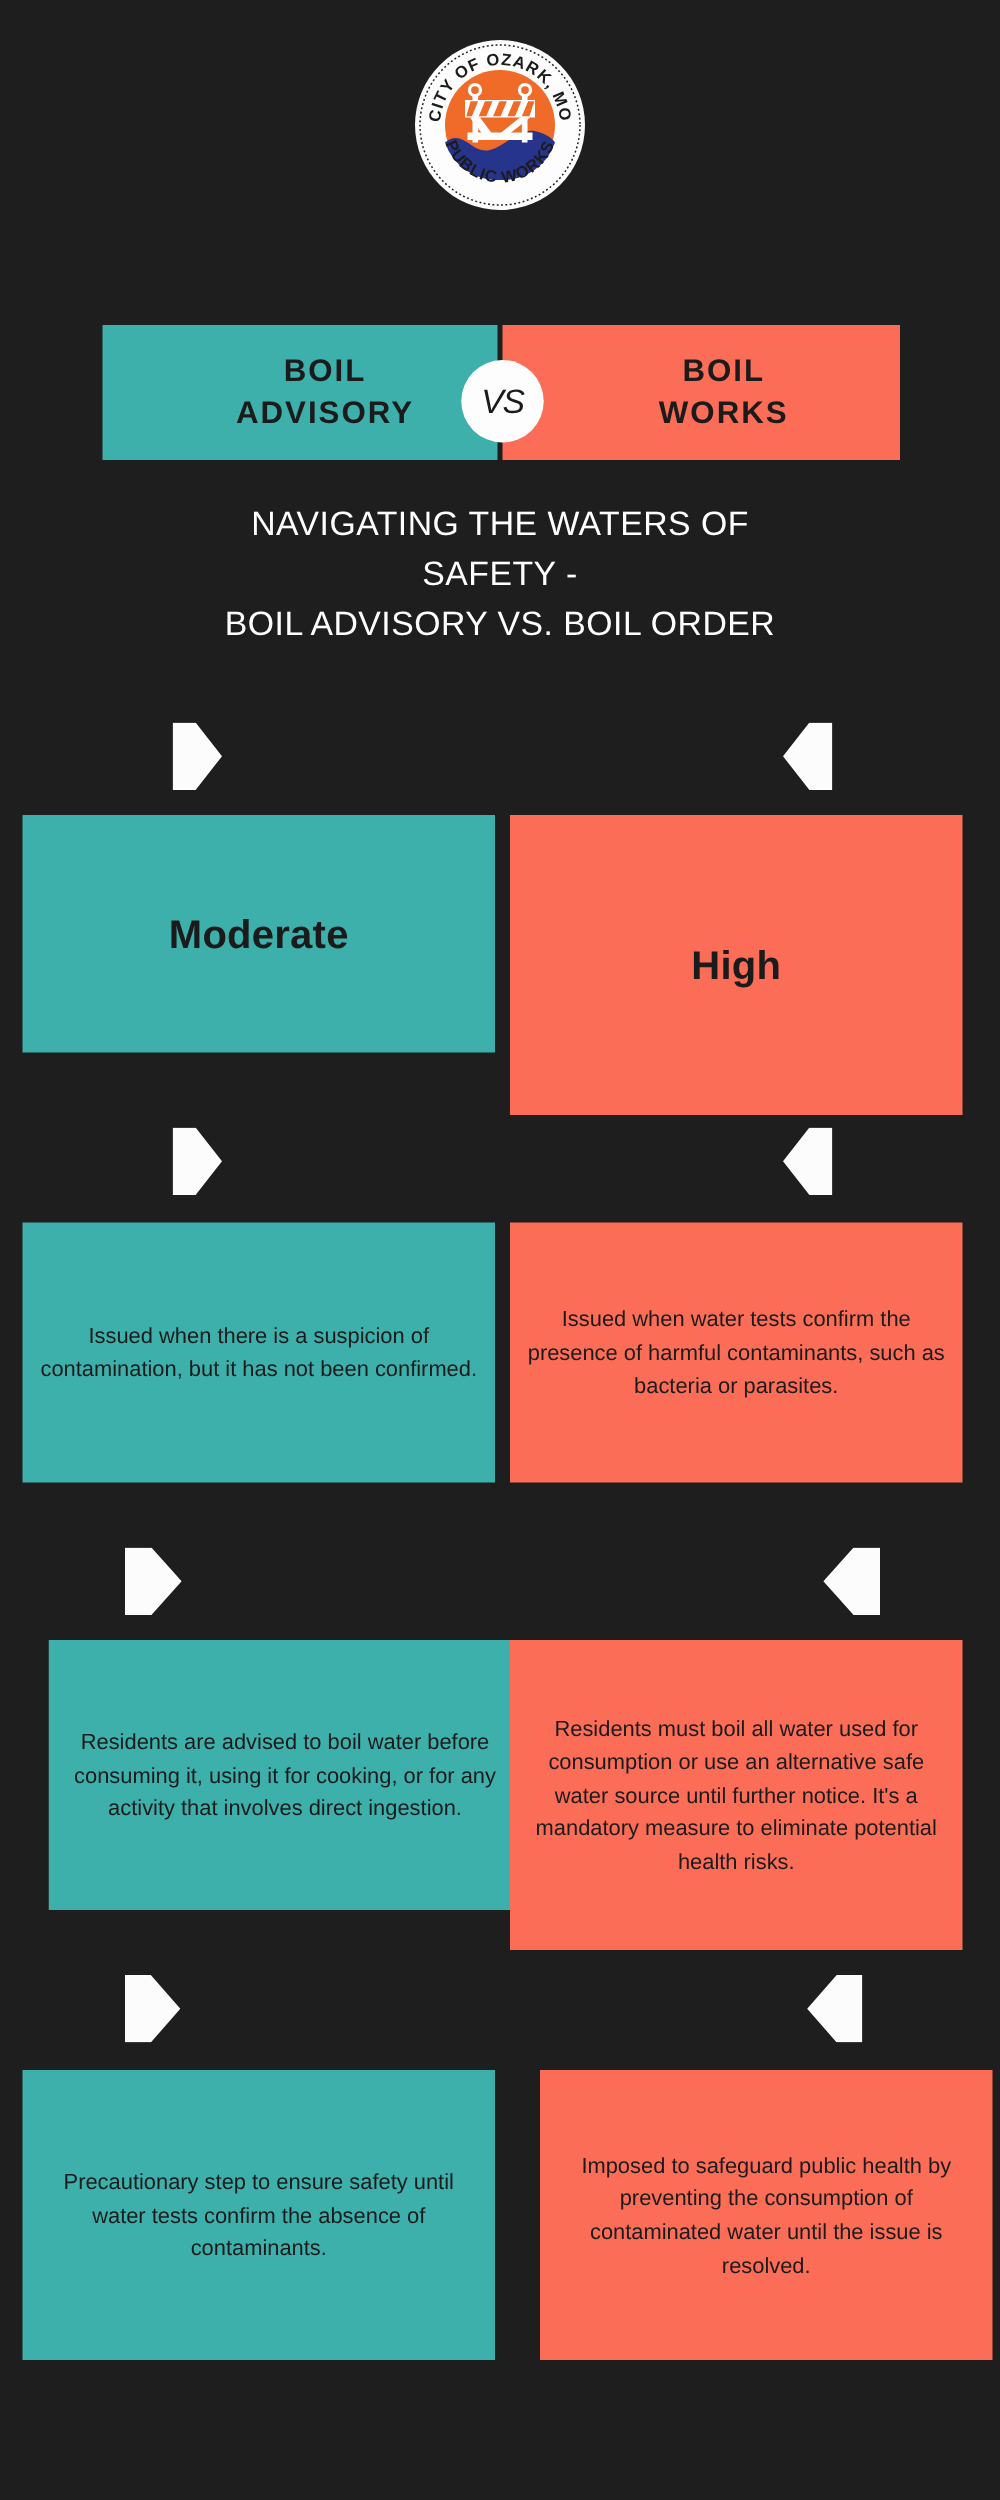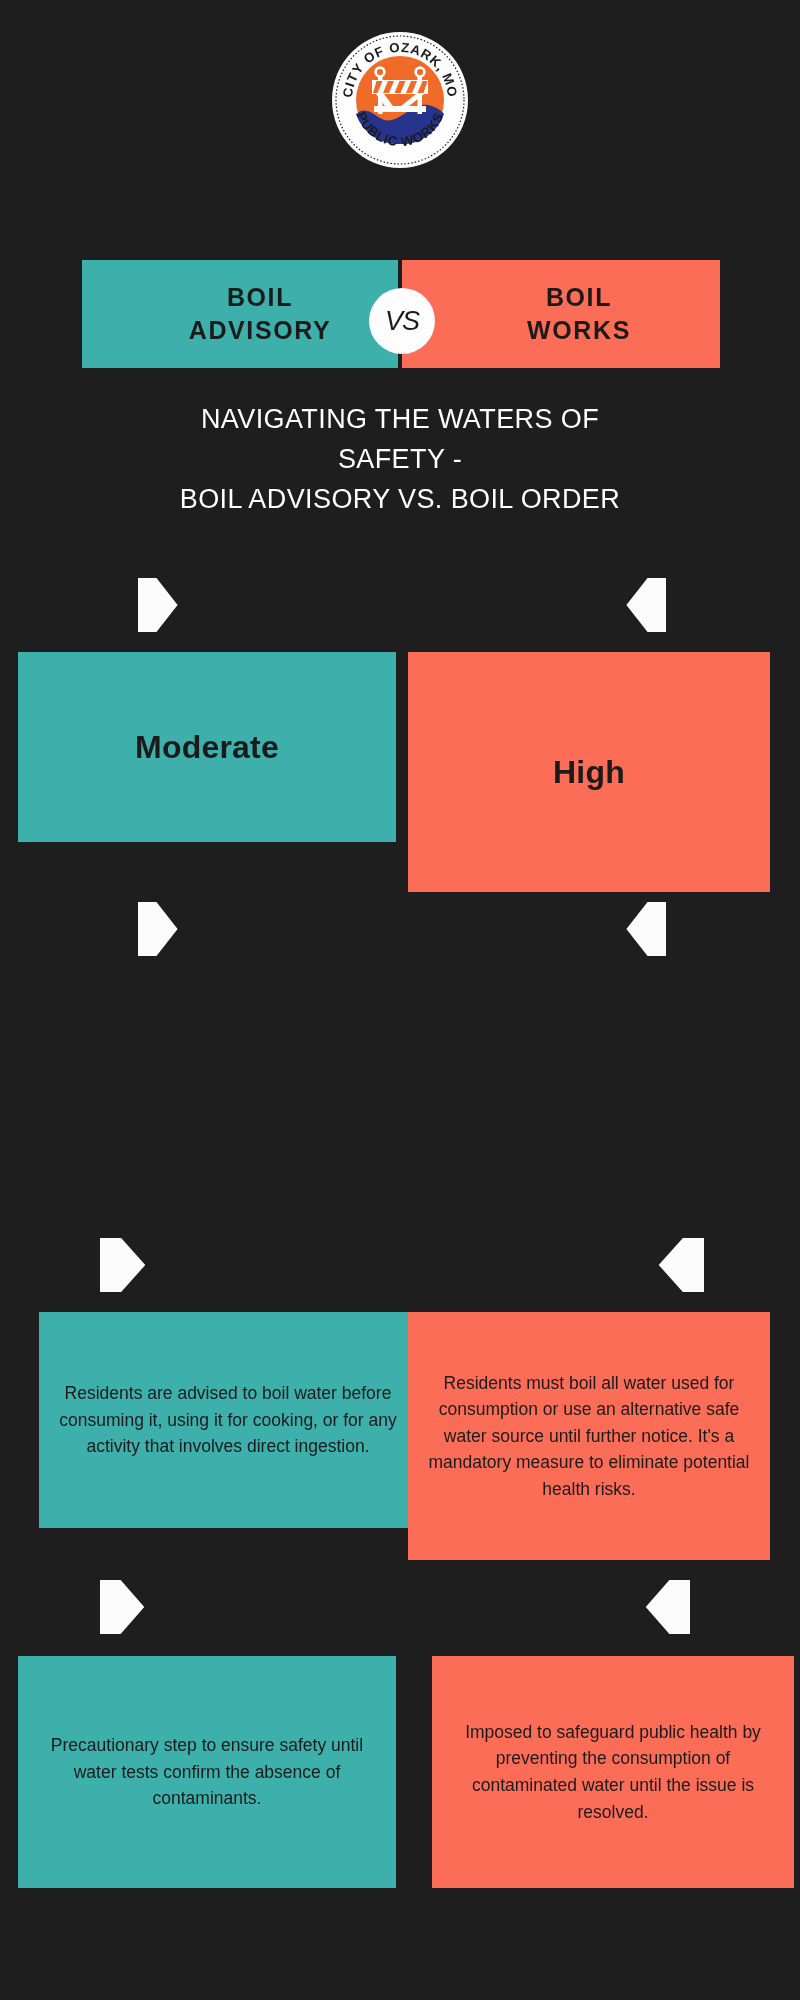--- a/index.html
+++ b/index.html
@@ -121,20 +121,28 @@
       <p>Moderate</p>
     </div>
     <div class="card card-right" style="height:240px;">
       <p>High</p>
     </div>
   </div>
 
   <div class="banner" style="left:138px; top:902px; width:528px;">
     <span>REASON</span>
   </div>
+  <div class="row small" style="top:978px; height:208px;">
+    <div class="card card-left" style="height:208px;">
+      <p>Issued when there is a suspicion of contamination, but it has not been confirmed.</p>
+    </div>
+    <div class="card card-right" style="height:208px;">
+      <p>Issued when water tests confirm the presence of harmful contaminants, such as bacteria or parasites.</p>
+    </div>
+  </div>
 
   <div class="banner" style="left:100px; top:1238px; width:604px;">
     <span>RECOMMENDED ACTION</span>
   </div>
   <div class="row small" style="top:1312px; height:216px;">
     <div class="card card-left" style="height:216px;margin-left:21px;">
       <p>Residents are advised to boil water before consuming it, using it for cooking, or for any activity that involves direct ingestion.</p>
     </div>
     <div class="card card-right" style="height:248px;">
       <p>Residents must boil all water used for consumption or use an alternative safe water source until further notice. It's a mandatory measure to eliminate potential health risks.</p>

